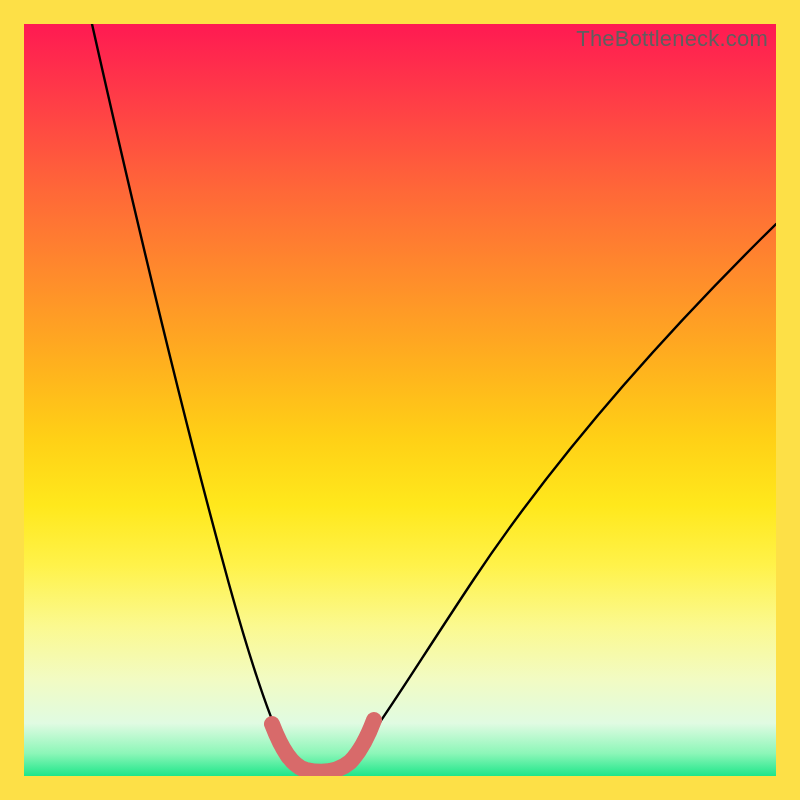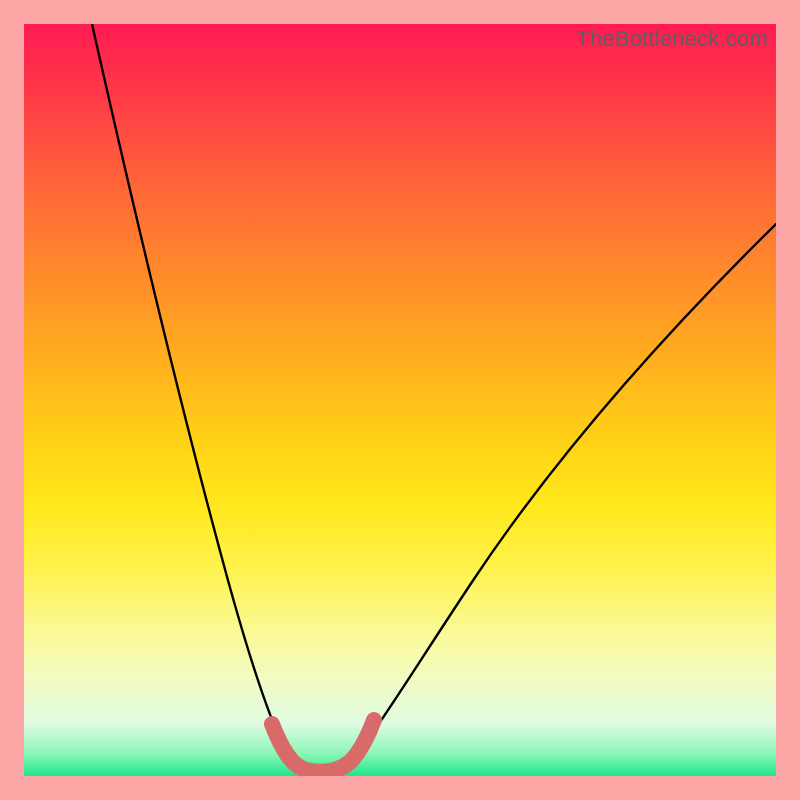--- a/index.html
+++ b/index.html
@@ -10,21 +10,21 @@
     background: #000;
     overflow: hidden;
     font-family: Arial, Helvetica, sans-serif;
   }
   .frame {
     position: absolute;
     left: 0;
     top: 0;
     width: 800px;
     height: 800px;
-    background: #fca5a5;
+    background: #fde047;
   }
   .plot {
     position: absolute;
     left: 24px;
     top: 24px;
     width: 752px;
     height: 752px;
     overflow: hidden;
   }
   .gradient {

